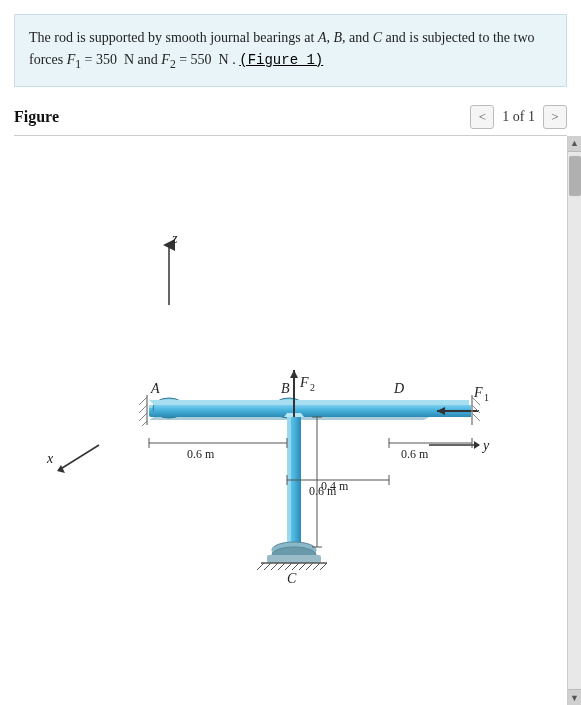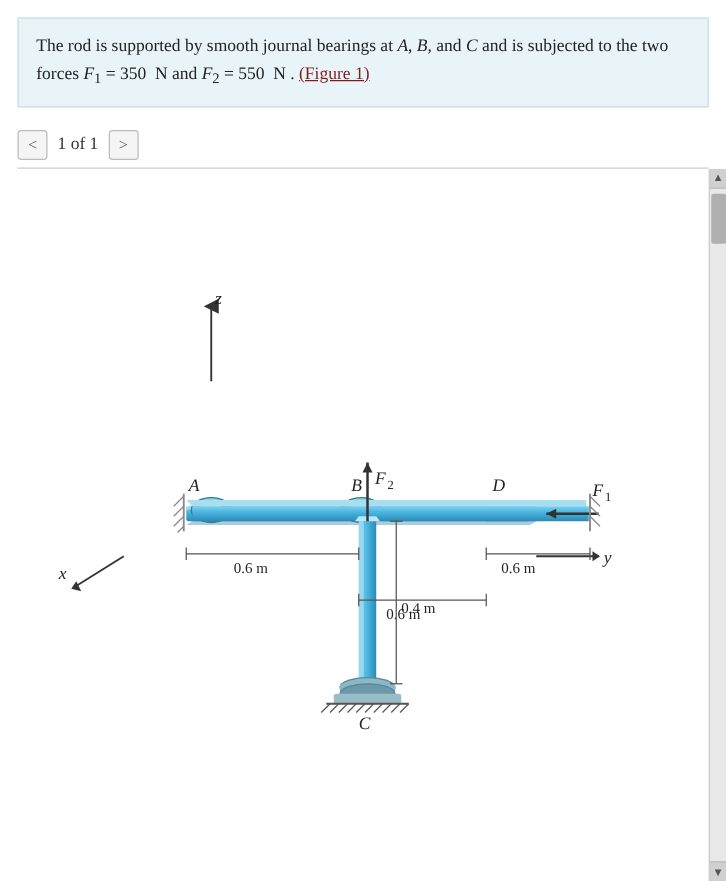--- a/index.html
+++ b/index.html
@@ -17,23 +17,24 @@
       background: #e8f4f8;
       border: 1px solid #c8dde8;
       margin: 14px 14px 0 14px;
       padding: 12px 14px;
       font-size: 14px;
       line-height: 1.55;
       color: #222;
     }
 
     .problem-text-box .figure-link {
-      color: #7f1d1d;
+      color: #000000;
       text-decoration: underline;
       cursor: pointer;
+      font-family: Liberation Mono, monospace;
     }
 
     .figure-header {
       display: flex;
       align-items: center;
       padding: 18px 14px 6px 14px;
     }
 
     .figure-label {
       font-size: 16px;
@@ -140,20 +141,21 @@
 </head>
 <body>
 
 <div class="problem-text-box">
   The rod is supported by smooth journal bearings at <em>A</em>, <em>B</em>,
   and <em>C</em> and is subjected to the two forces <em>F</em><sub>1</sub> = 350&nbsp;&nbsp;N
   and <em>F</em><sub>2</sub> = 550&nbsp;&nbsp;N . <a class="figure-link">(Figure 1)</a>
 </div>
 
 <div class="figure-header">
+  <span class="figure-label">Figure</span>
   <div class="figure-nav">
     <div class="nav-btn">&lt;</div>
     <span>1 of 1</span>
     <div class="nav-btn">&gt;</div>
   </div>
 </div>
 
 <div class="divider"></div>
 
 <div class="figure-area">

